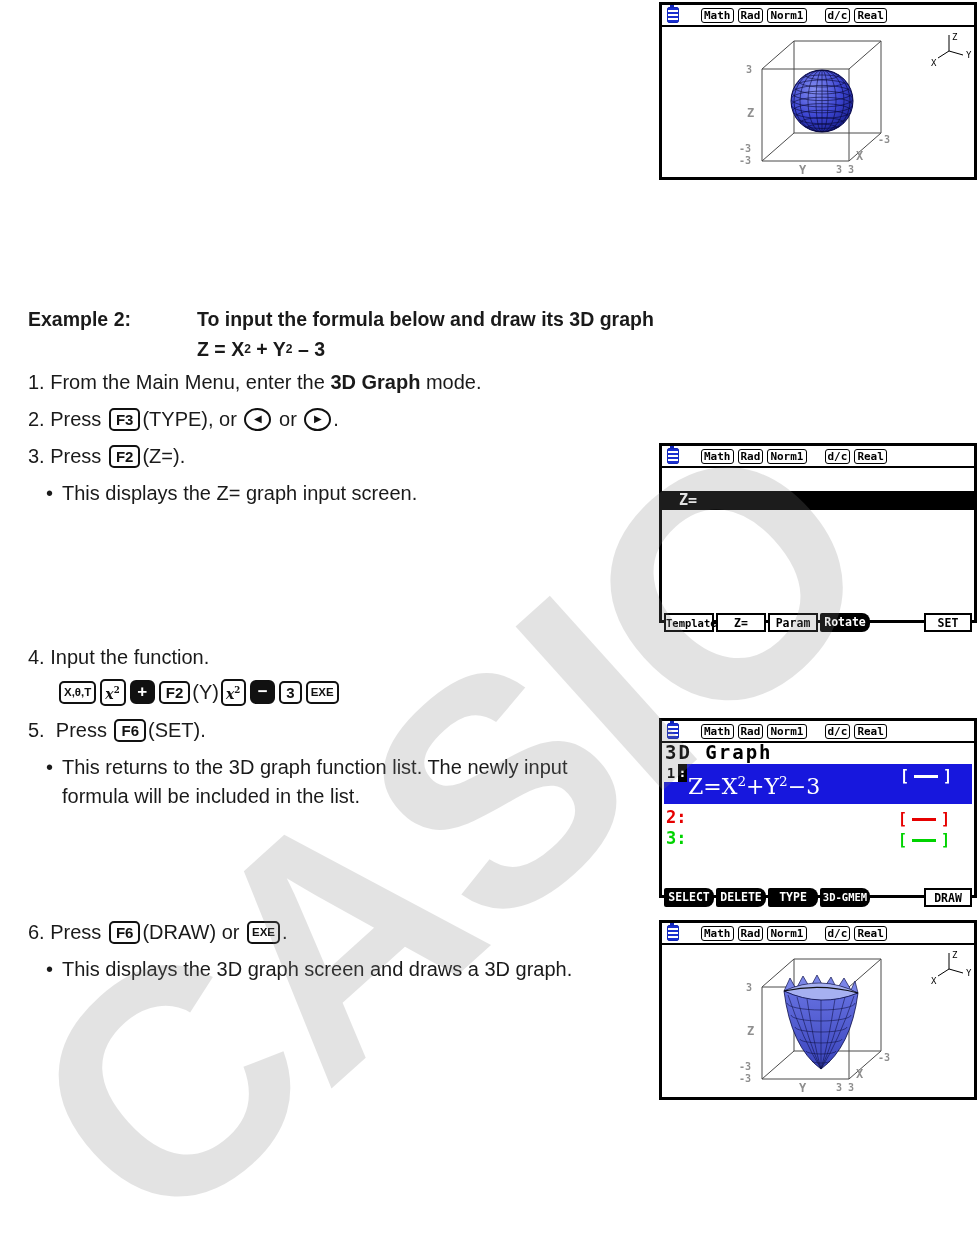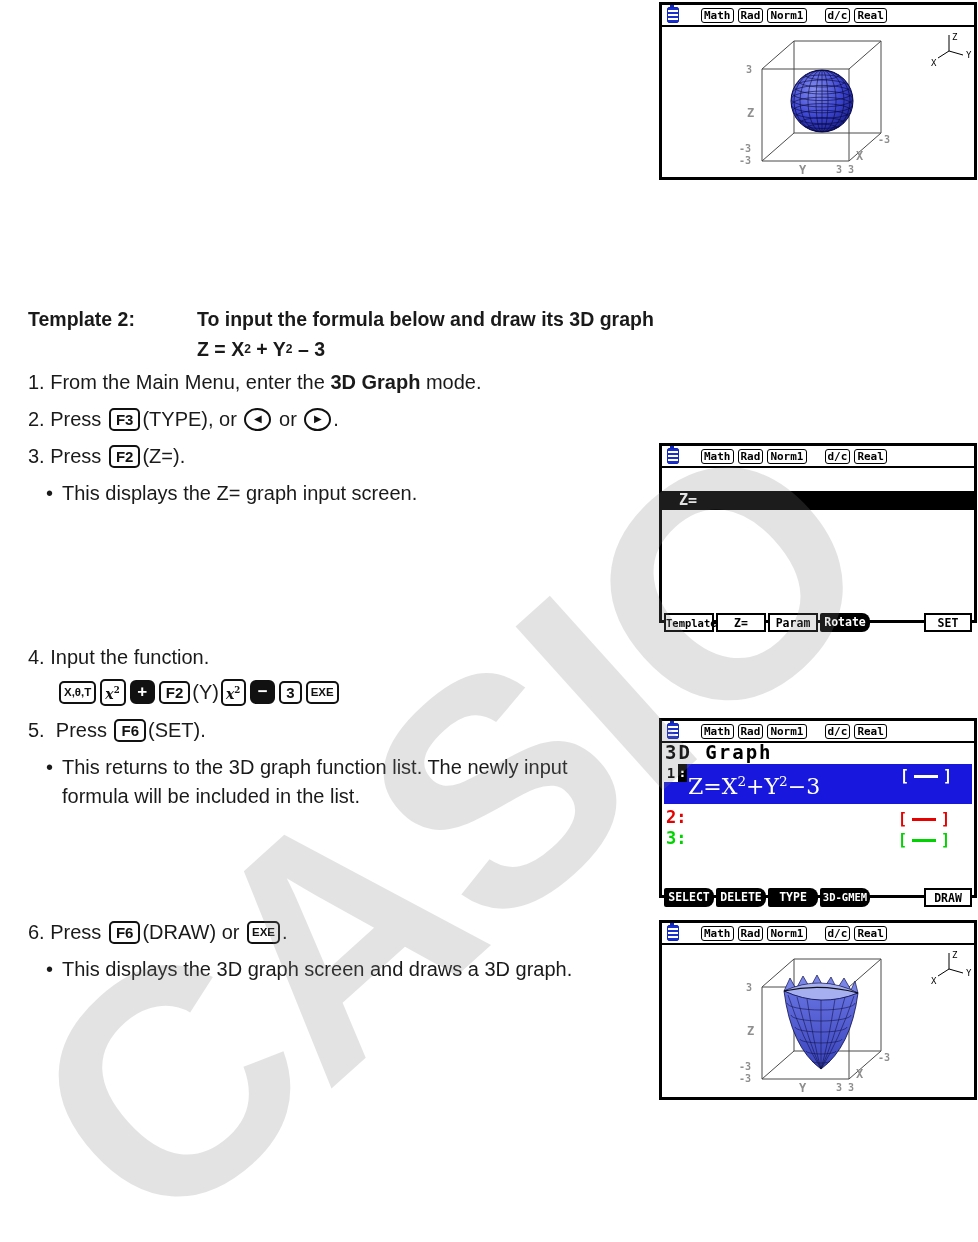--- a/index.html
+++ b/index.html
@@ -135,21 +135,21 @@
         <g fill="#000" font-family="DejaVu Sans Mono, monospace" font-size="9">
           <text x="290" y="13">Z</text>
           <text x="269" y="39">X</text>
           <text x="304" y="31">Y</text>
         </g>
       </g>
     </svg>
   </div>
 
   <div class="tline hd" style="left:28px;top:306px;">
-    <span class="seg hd-label">Template 2:</span>
+    <span class="seg hd-label">Example 2:</span>
     <span class="seg">To input the formula below and draw its 3D graph</span>
   </div>
   <div class="tline hd" style="left:197px;top:336px;align-items:flex-end;">
     <span class="seg">Z = X</span>
       <sup>2</sup>
       <span class="seg"> + Y</span>
       <sup>2</sup>
       <span class="seg"> – 3</span>
   </div>
 

